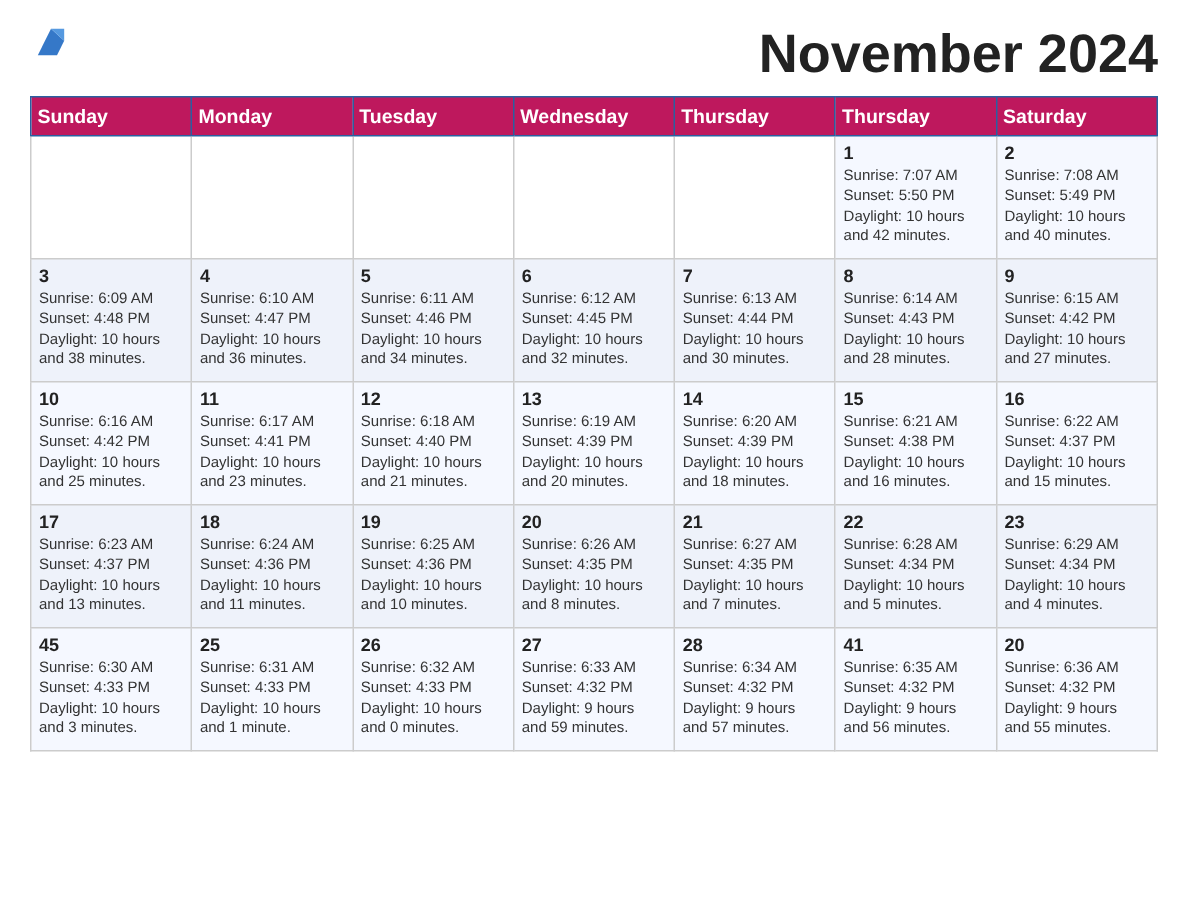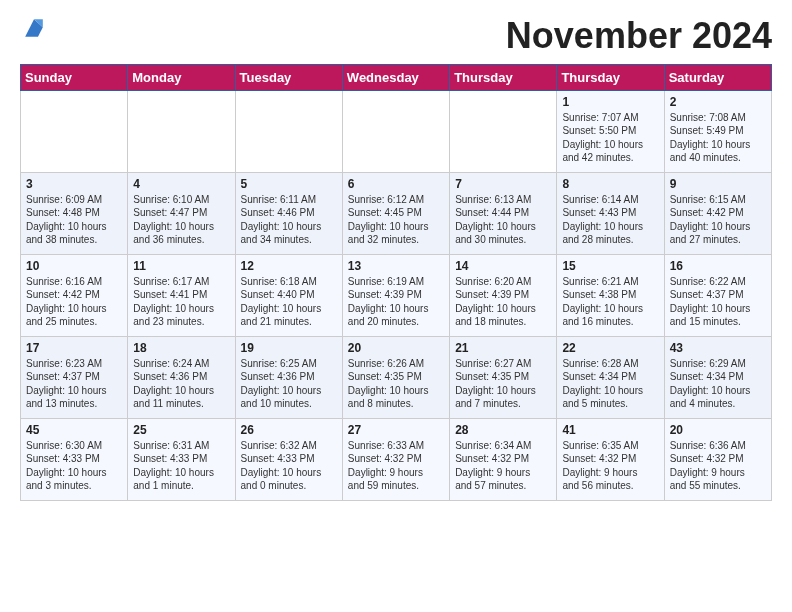--- a/index.html
+++ b/index.html
@@ -218,21 +218,21 @@
           </td>
           <td>
             <span class="day-num">21</span>
             <div class="day-info">Sunrise: 6:27 AM<br>Sunset: 4:35 PM<br>Daylight: 10 hours<br>and 7 minutes.</div>
           </td>
           <td>
             <span class="day-num">22</span>
             <div class="day-info">Sunrise: 6:28 AM<br>Sunset: 4:34 PM<br>Daylight: 10 hours<br>and 5 minutes.</div>
           </td>
           <td>
-            <span class="day-num">43</span>
+            <span class="day-num">23</span>
             <div class="day-info">Sunrise: 6:29 AM<br>Sunset: 4:34 PM<br>Daylight: 10 hours<br>and 4 minutes.</div>
           </td>
         </tr>
         <tr>
           <td>
             <span class="day-num">45</span>
             <div class="day-info">Sunrise: 6:30 AM<br>Sunset: 4:33 PM<br>Daylight: 10 hours<br>and 3 minutes.</div>
           </td>
           <td>
             <span class="day-num">25</span>

